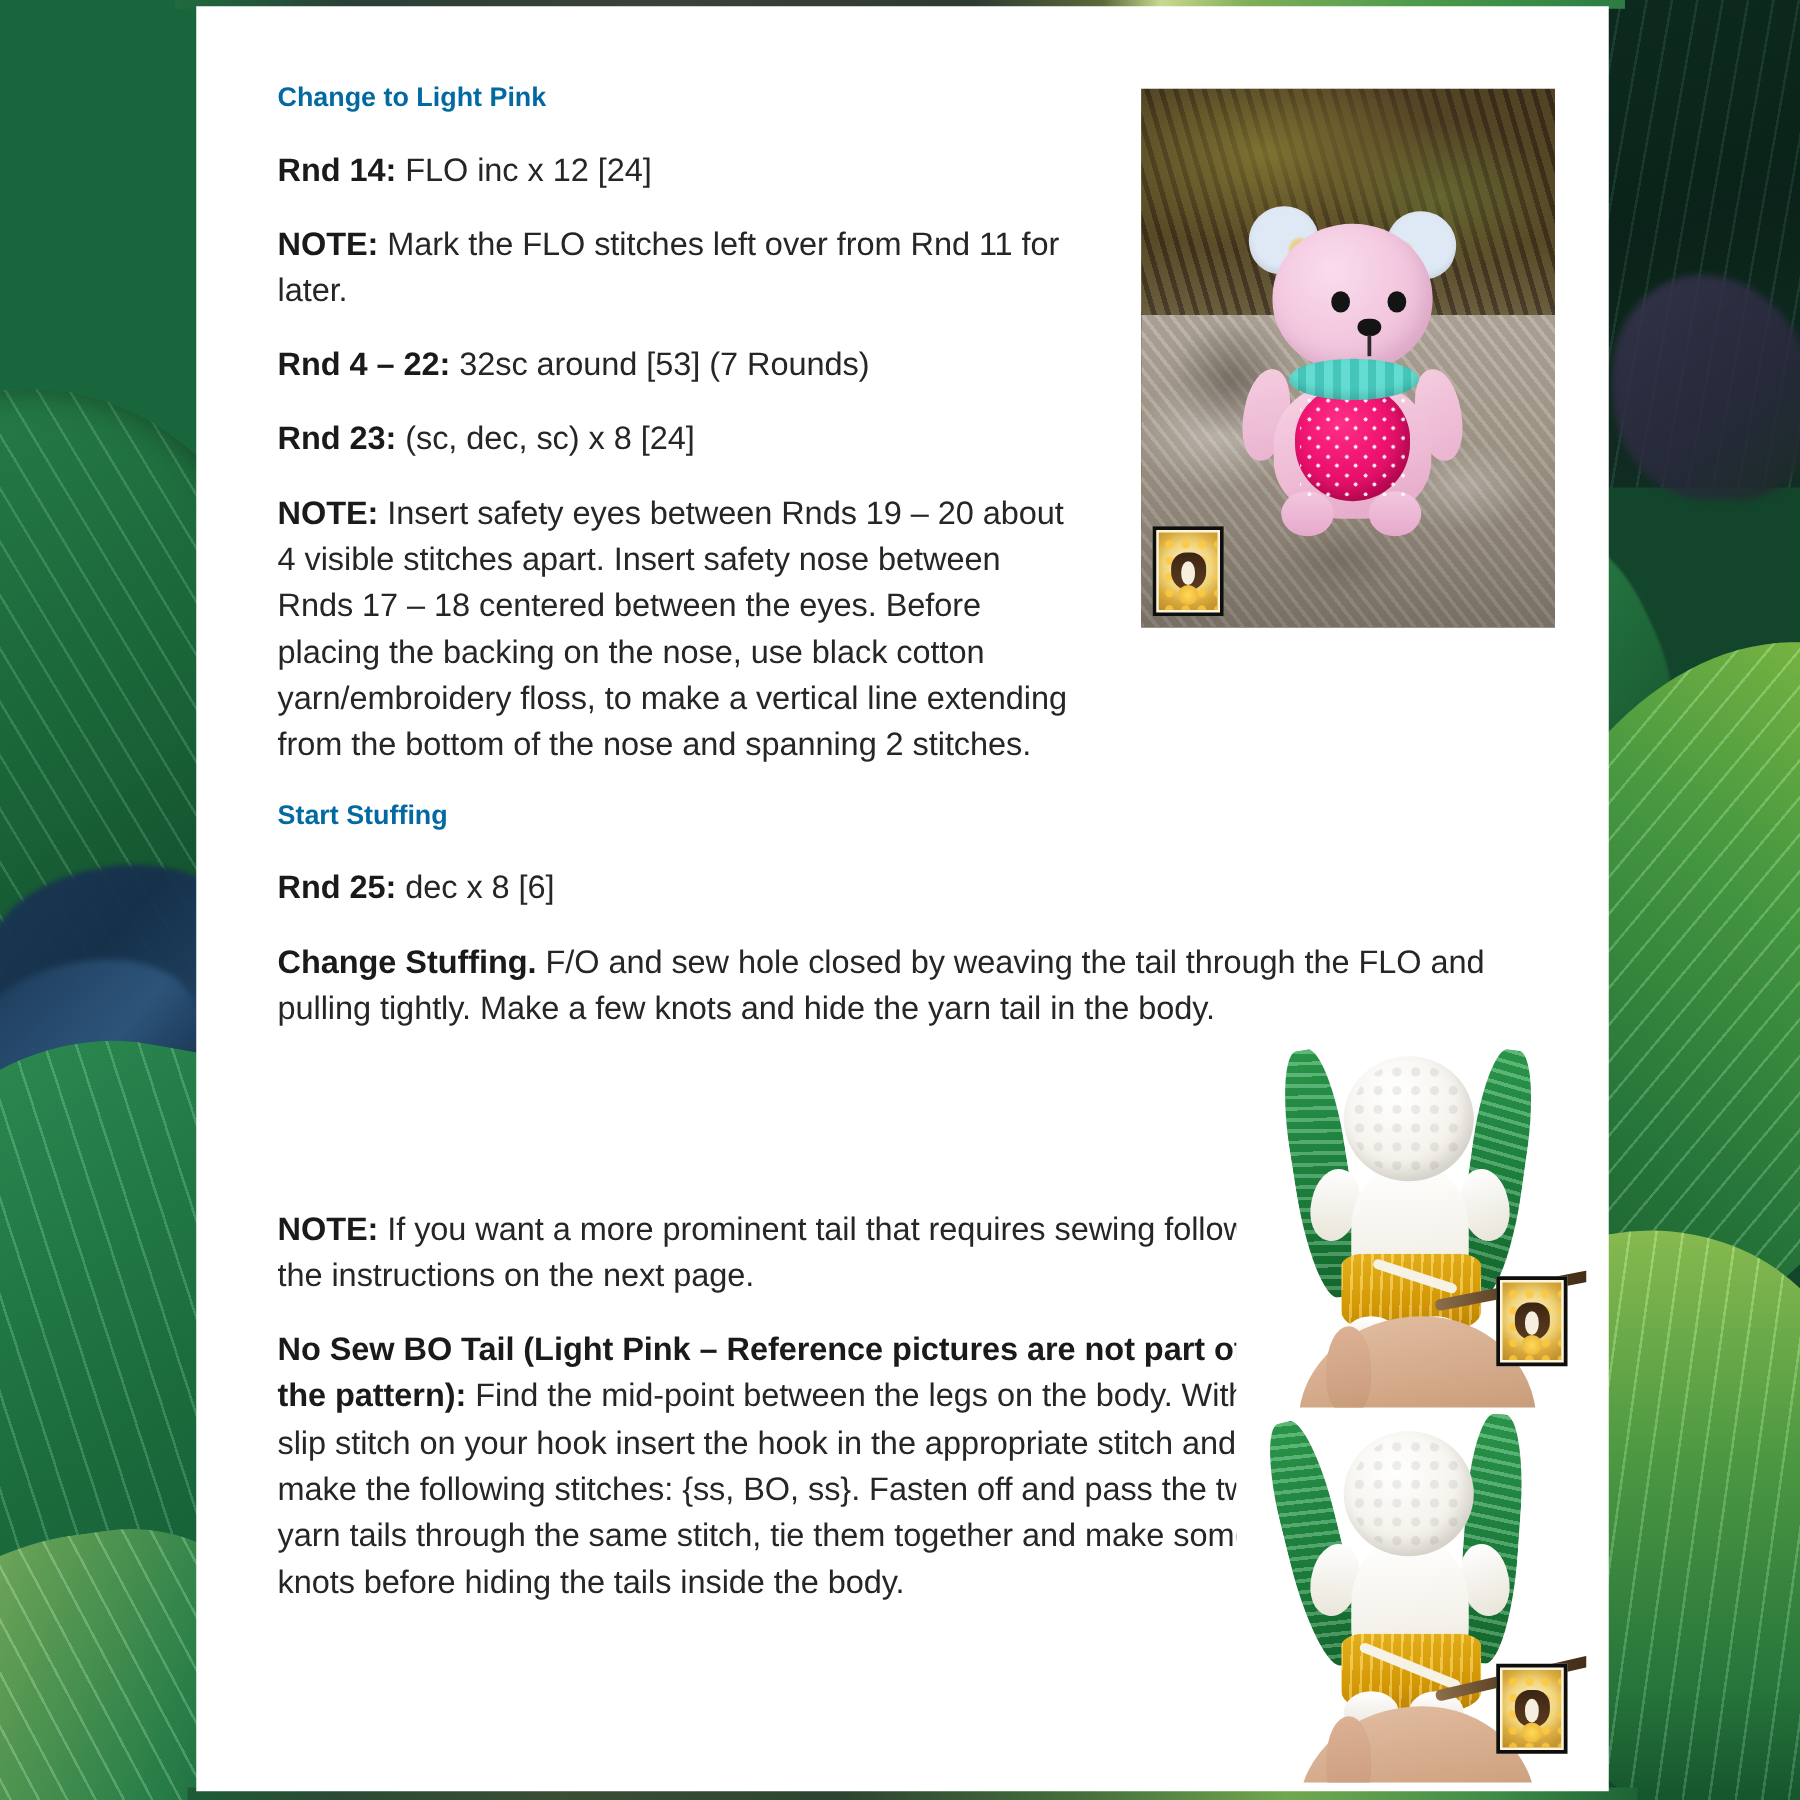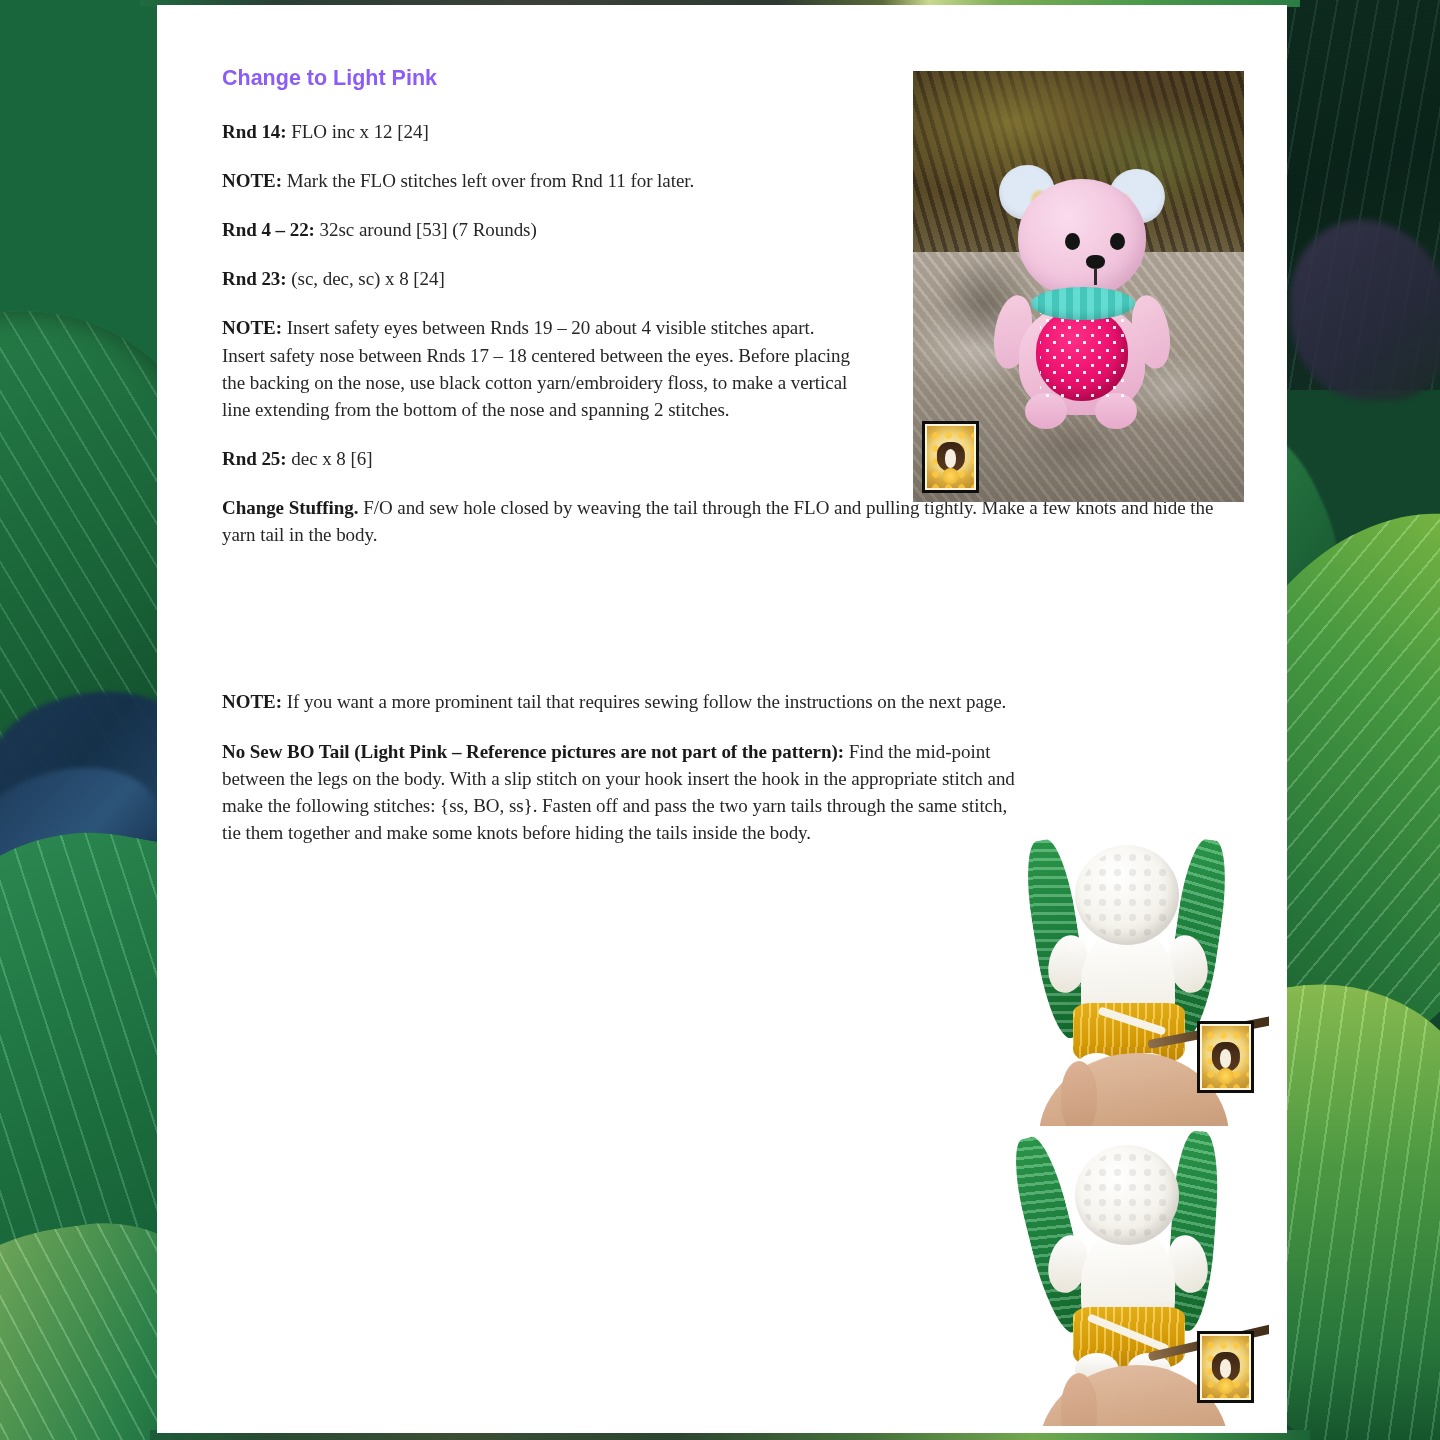--- a/index.html
+++ b/index.html
@@ -172,32 +172,32 @@
 
   
   .doc {
     position: absolute;
     left: 65px;
     top: 58px;
     width: 1000px;
   }
   p.para {
     margin: 0 0 22px 0;
-    font-family: Liberation Serif, serif;
-    font-size: 19px;
+    font-family: Liberation Sans, sans-serif;
+    font-size: 26px;
     line-height: 1.43;
     color: #262626;
     letter-spacing: -0.05px;
   }
   p.para b { font-weight: bold; color: #1a1a1a; }
   p.heading {
     margin: 0 0 24px 0;
     font-size: 21.5px;
     font-weight: bold;
-    color: #8b5cf6;
+    color: #0369a1;
     line-height: 1.43;
   }
   
   .narrow { width: 645px; }
   .wide { width: 1000px; }
   .mid { width: 800px; }
 
   .gap-block { height: 118px; }
 
   
@@ -492,20 +492,21 @@
 
     <p class="para narrow">
       <b>Rnd 23:</b><span> (sc, dec, sc) x 8 [24]</span>
     </p>
 
     <p class="para wide" style="width:640px;">
       <b>NOTE:</b><span> Insert safety eyes between Rnds 19 – 20 about 4 visible stitches apart. Insert safety nose between Rnds 17 – 18 centered between the eyes. Before placing the backing on the nose, use black cotton yarn/embroidery floss, to make a vertical line extending from the bottom of the nose and spanning 2 stitches.</span>
     </p>
 
 
+    <p class="heading wide">Start Stuffing</p>
 
     <p class="para wide">
       <b>Rnd 25:</b><span> dec x 8 [6]</span>
     </p>
 
     <p class="para wide">
       <b>Change Stuffing.</b><span> F/O and sew hole closed by weaving the tail through the FLO and pulling tightly. Make a few knots and hide the yarn tail in the body.</span>
     </p>
 
     <div class="gap-block"></div>

